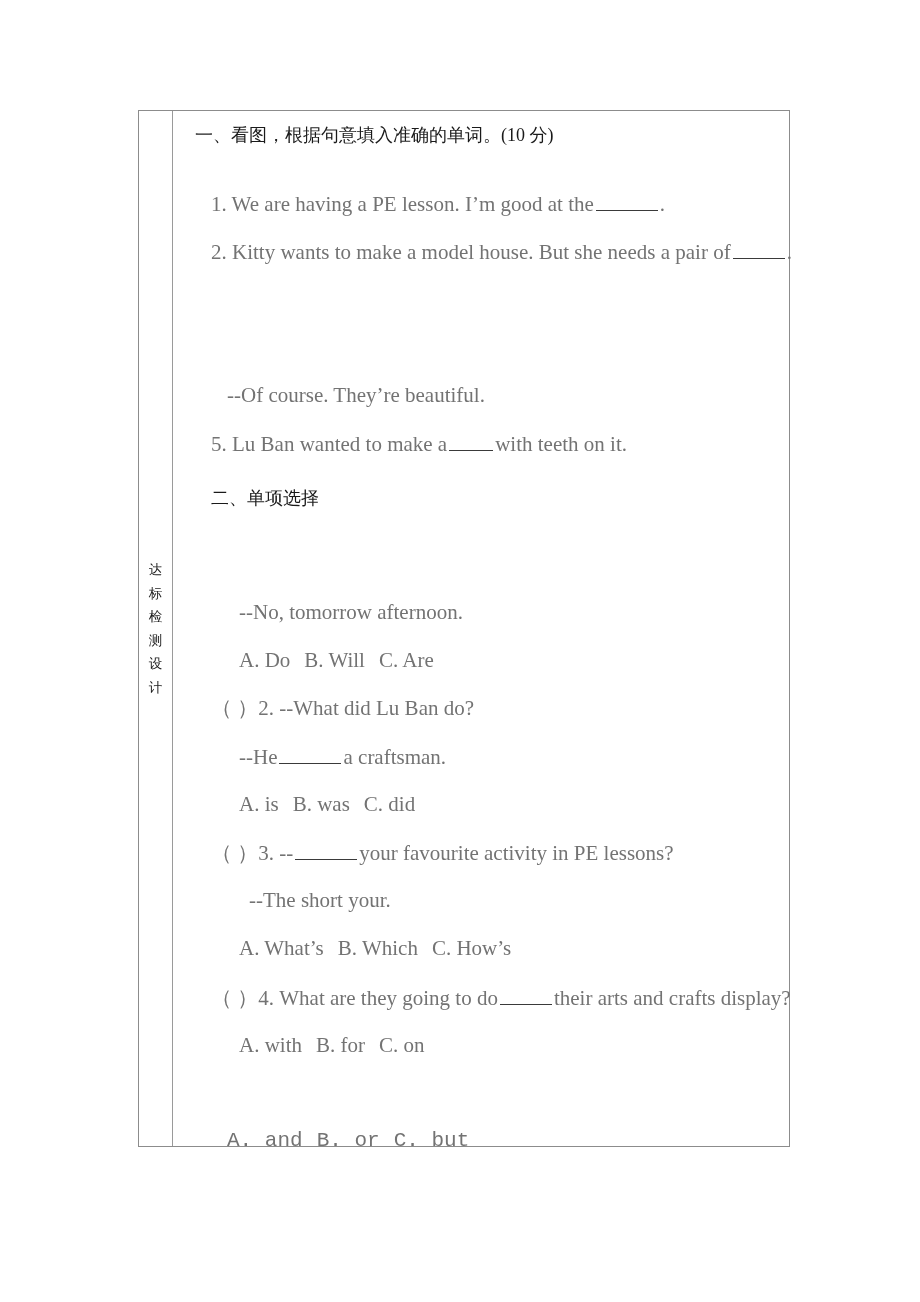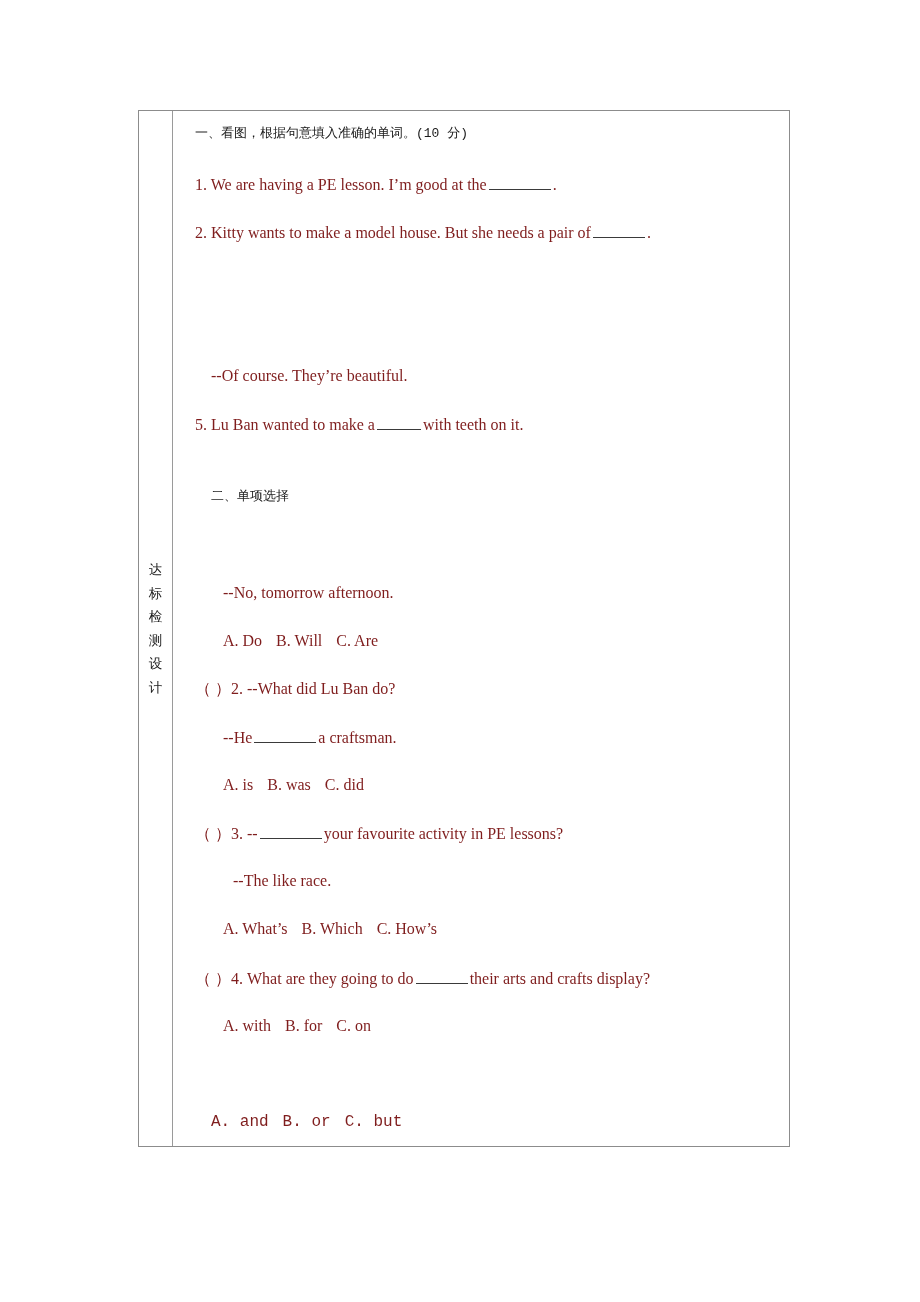--- a/index.html
+++ b/index.html
@@ -55,34 +55,34 @@
 
   .main-col {
     flex: 1 1 auto;
     box-sizing: border-box;
     padding: 12px 14px 10px 22px;
     position: relative;
   }
 
   
   .sec-head {
-    font-family: Liberation Mono, monospace;
-    font-size: 13px;
+    font-family: Liberation Serif, serif;
+    font-size: 18px;
     color: #1a1a1a;
     margin: 0;
     padding: 0;
     white-space: nowrap;
   }
 
   .q-line {
-    font-size: 16px;
+    font-size: 21px;
     line-height: 1.25;
-    color: #7f1d1d;
+    color: #737373;
     white-space: nowrap;
-    margin: 0;
+    margin: 16px;
     padding: 0;
   }
 
   .indent1 { padding-left: 16px; }
   .indent2 { padding-left: 28px; }
   .indent3 { padding-left: 38px; }
   .indent-q1 { padding-left: 12px; }
 
   
   .blank {
@@ -159,21 +159,21 @@
       <span>--He</span><span class="blank bk-md"></span><span>a craftsman.</span>
     </div>
     <div class="r q-line indent2" style="top:664px;">
       <span>A. is</span><span class="gap"></span><span>B. was</span><span class="gap"></span><span>C. did</span>
     </div>
 
     <div class="r q-line" style="top:712px;">
       <span>（  ）</span><span>3. --</span><span class="blank bk-md"></span><span>your favourite activity in PE lessons?</span>
     </div>
     <div class="r q-line indent3" style="top:760px;">
-      <span>--The like race.</span>
+      <span>--The short your.</span>
     </div>
     <div class="r q-line indent2" style="top:808px;">
       <span>A. What’s</span><span class="gap"></span><span>B. Which</span><span class="gap"></span><span>C. How’s</span>
     </div>
 
     <div class="r q-line" style="top:857px;">
       <span>（  ）</span><span>4. What are they going to do</span><span class="blank bk-sm"></span><span>their arts and crafts display?</span>
     </div>
     <div class="r q-line indent2" style="top:905px;">
       <span>A. with</span><span class="gap"></span><span>B. for</span><span class="gap"></span><span>C. on</span>

